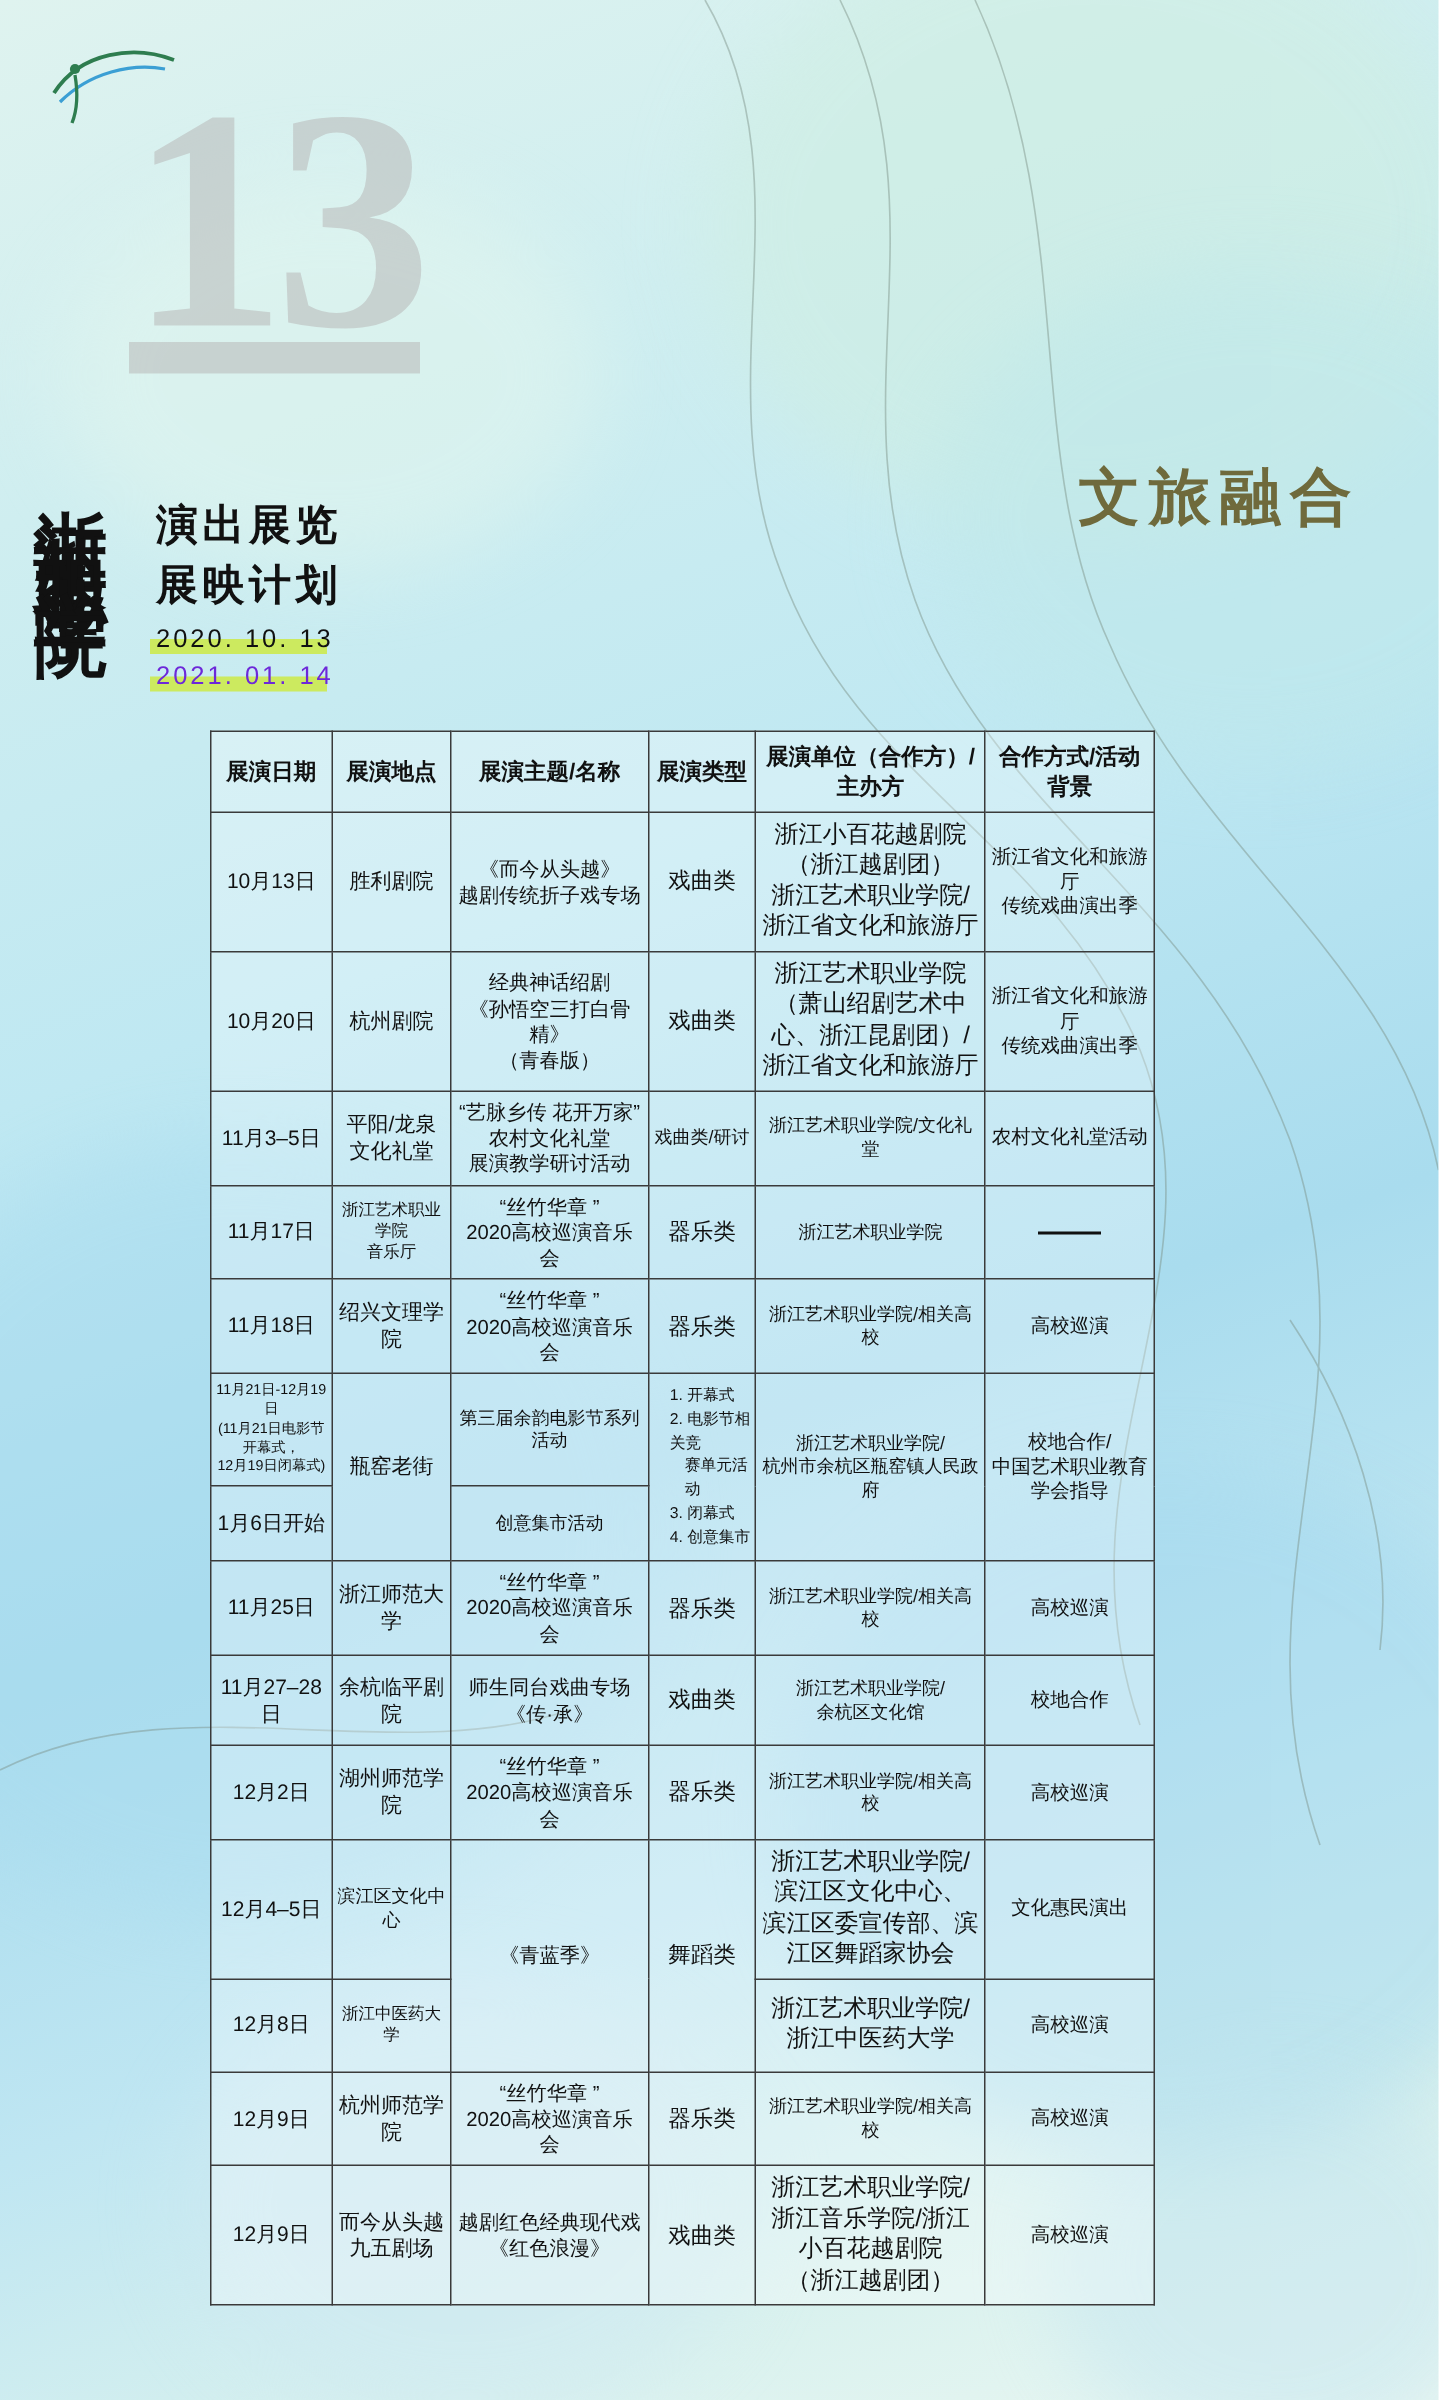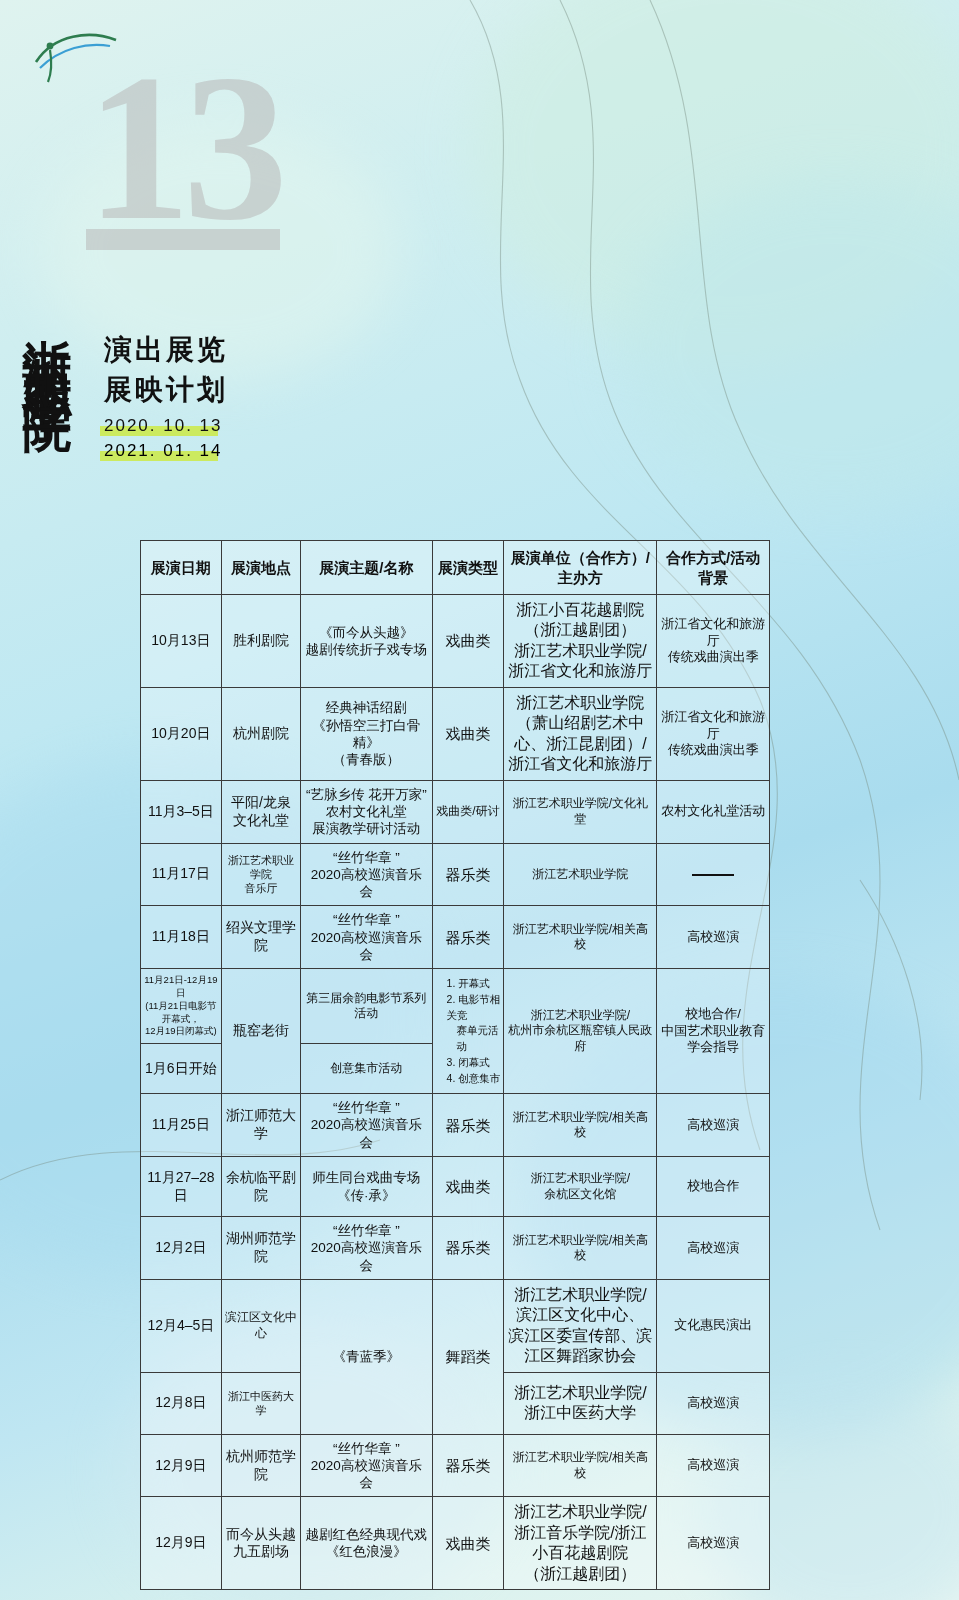--- a/index.html
+++ b/index.html
@@ -54,36 +54,36 @@
   .plan .p1, .plan .p2 {
     font-family:"DejaVu Sans", sans-serif; font-weight:bold;
     font-size:28px; color:#111; letter-spacing:3px; line-height:1.42;
   }
   .plan .date { position:relative; font-family:"Liberation Sans", sans-serif; font-size:17px; color:#111; letter-spacing:2px; margin-top:6px;}
   .plan .date span.hl { position:relative; z-index:2; }
   .plan .date::after {
     content:""; position:absolute; left:-4px; bottom:0px; width:118px; height:10px;
     background:#cdea45; opacity:.85; z-index:1;
   }
-  .plan .date2 { position:relative; font-family:"Liberation Sans", sans-serif; font-size:17px; color:#000000; letter-spacing:2px; margin-top:5px;}
+  .plan .date2 { position:relative; font-family:"Liberation Sans", sans-serif; font-size:17px; color:#6d28d9; letter-spacing:2px; margin-top:5px;}
   .plan .date2::after {
     content:""; position:absolute; left:-4px; bottom:0px; width:118px; height:10px;
     background:#cdea45; opacity:.85; z-index:1;
   }
   .plan .date2 span.hl { position:relative; z-index:2; }
 
   
   .slogan { position:absolute; right:52px; top:300px; text-align:right; }
   .slogan div {
     font-family:"DejaVu Sans", sans-serif; font-weight:bold;
     font-size:41px; color:#6f6a3c; letter-spacing:6px; line-height:1.55;
   }
 
   
-  .tbl-wrap { position:absolute; left:104px; top:540px; width:666px;padding-left:36px; }
+  .tbl-wrap { position:absolute; left:104px; top:487px; width:666px;padding-left:36px; }
   table { border-collapse: collapse; width:100%; background:rgba(255,255,255,0.30); }
   th, td {
     border:1px solid #3a3a3a; text-align:center; vertical-align:middle;
     color:#111; padding:5px 3px; line-height:1.28;
   }
   th { font-size:15px; font-weight:bold; height:54px; }
   td { font-size:13px; }
   td.date-c { font-size:14px; }
   td.place-c { font-size:14px; }
   td.theme-c { font-size:13.5px; }
@@ -133,20 +133,21 @@
 <div class="vtitle">浙江艺术职业学院</div>
 
 <div class="plan">
   <div class="p1">演出展览</div>
   <div class="p2">展映计划</div>
   <div class="date"><span class="hl">2020. 10. 13</span></div>
   <div class="date2"><span class="hl">2021. 01. 14</span></div>
 </div>
 
 <div class="slogan">
+  <div>文旅融合</div>
 </div>
 
 <div class="tbl-wrap">
 <table>
   <colgroup>
     <col style="width:96px">
         <col style="width:96px">
         <col style="width:160px">
     <col style="width:82px">
         <col style="width:186px">

